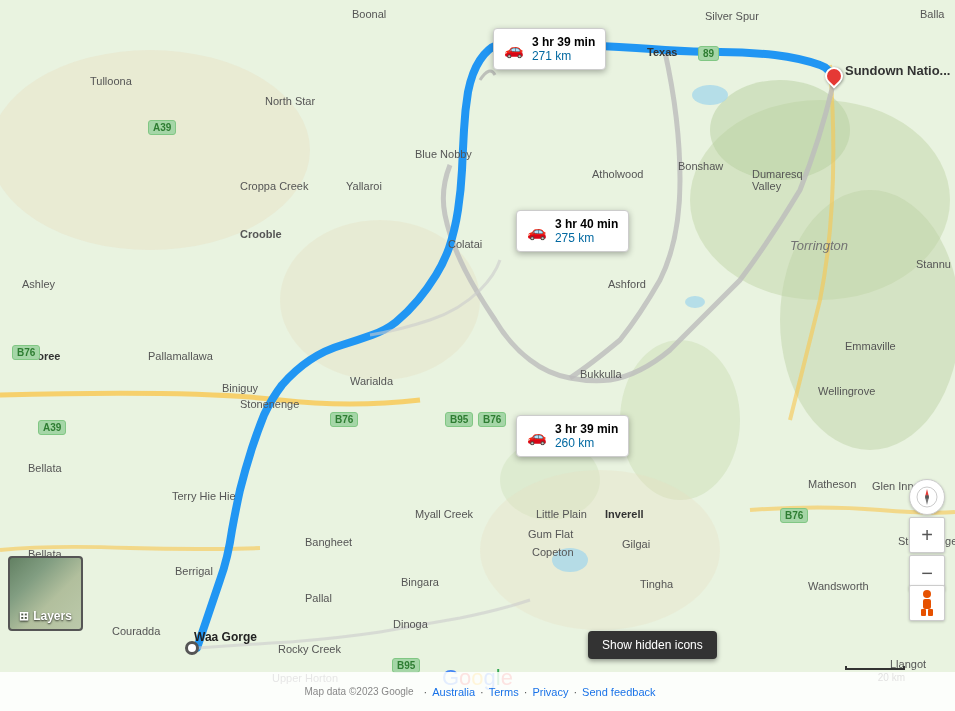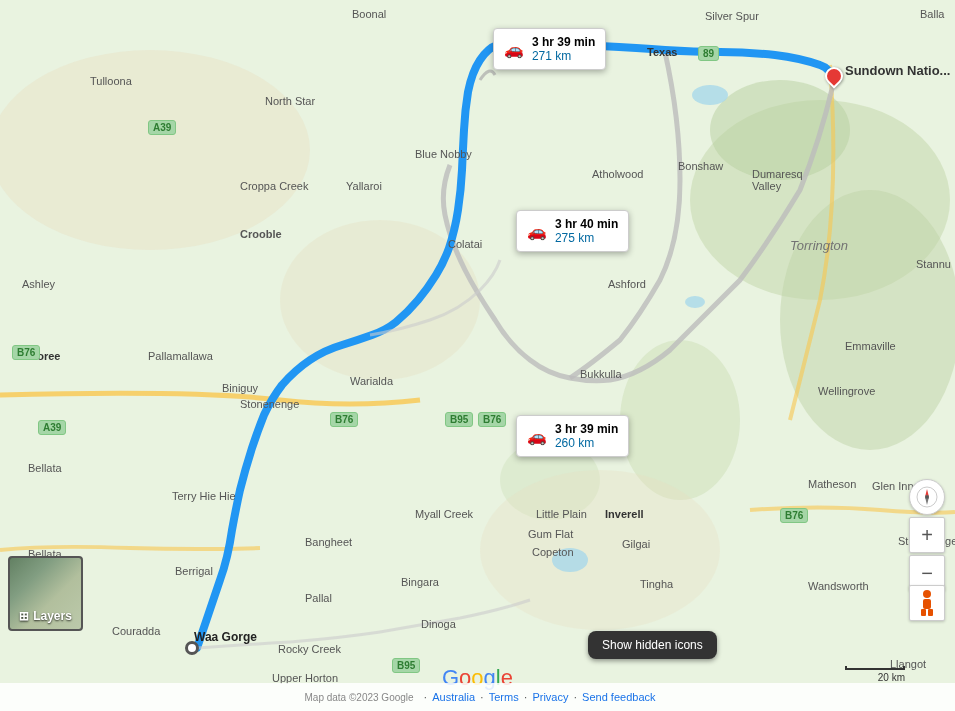--- a/index.html
+++ b/index.html
@@ -162,21 +162,21 @@
       color: #333;
       white-space: nowrap;
     }
 
     
     .bottom-bar {
       position: absolute;
       bottom: 0;
       left: 0;
       right: 0;
-      height: 28px;
+      height: 39px;
       background: rgba(255,255,255,0.85);
       display: flex;
       align-items: center;
       justify-content: center;
       font-size: 11px;
       color: #555;
       gap: 0;
     }
     .bottom-bar span { margin: 0 5px; }
     .bottom-bar a { color: #1a73e8; text-decoration: none; }
@@ -381,21 +381,21 @@
     <span class="map-label" style="top:538px; left:622px;">Gilgai</span>
     <span class="map-label" style="top:548px; left:28px;">Bellata</span>
     <span class="map-label" style="top:565px; left:175px;">Berrigal</span>
     <span class="map-label" style="top:576px; left:362px;margin-left:39px;">Bingara</span>
     <span class="map-label" style="top:578px; left:640px;">Tingha</span>
     <span class="map-label" style="top:580px; left:808px;">Wandsworth</span>
     <span class="map-label" style="top:535px; left:898px;">Stonenenge</span>
     <span class="map-label" style="top:625px; left:112px;">Couradda</span>
     <span class="map-label" style="top:643px; left:278px;">Rocky Creek</span>
     <span class="map-label" style="top:592px; left:305px;">Pallal</span>
-    <span class="map-label" style="top:618px; left:421px;">Dinoga</span>
+    <span class="map-label" style="top:618px; left:393px;">Dinoga</span>
     <span class="map-label" style="top:658px; left:890px;">Llangot</span>
     <span class="map-label" style="top:672px; left:272px;">Upper Horton</span>
   </div>
 
   <span class="map-label road-badge" style="top:120px; left:148px;">A39</span>
   <span class="map-label road-badge" style="top:345px; left:12px;">B76</span>
   <span class="map-label road-badge" style="top:420px; left:38px;">A39</span>
   <span class="map-label road-badge" style="top:46px; left:698px;">89</span>
   <span class="map-label road-badge" style="top:412px; left:330px;">B76</span>
   <span class="map-label road-badge" style="top:412px; left:445px;">B95</span>
@@ -429,21 +429,21 @@
     <div style="width:36px; height:36px; background:white; border:1px solid #ccc; border-radius:2px; display:flex; align-items:center; justify-content:center; cursor:pointer; box-shadow:0 1px 3px rgba(0,0,0,0.2);">
       <svg width="20" height="28" viewBox="0 0 20 28">
         <circle cx="10" cy="5" r="4" fill="#e65100"></circle>
         <rect x="6" y="10" width="8" height="10" rx="2" fill="#e65100"></rect>
         <rect x="4" y="20" width="5" height="7" rx="1" fill="#e65100"></rect>
         <rect x="11" y="20" width="5" height="7" rx="1" fill="#e65100"></rect>
       </svg>
     </div>
   </div>
 
-  <div class="hidden-icons-btn" style="bottom:52px; left:588px;border-radius:8px;">Show hidden icons</div>
+  <div class="hidden-icons-btn" style="bottom:52px; left:588px;">Show hidden icons</div>
 
   <div class="google-logo">
     <span class="g-blue">G</span><span class="g-red">o</span><span class="g-yellow">o</span><span class="g-blue">g</span><span class="g-green">l</span><span class="g-red">e</span>
   </div>
 
   <div class="scale-bar">
     <div class="scale-line"></div>
     <span>20 km</span>
   </div>
 

